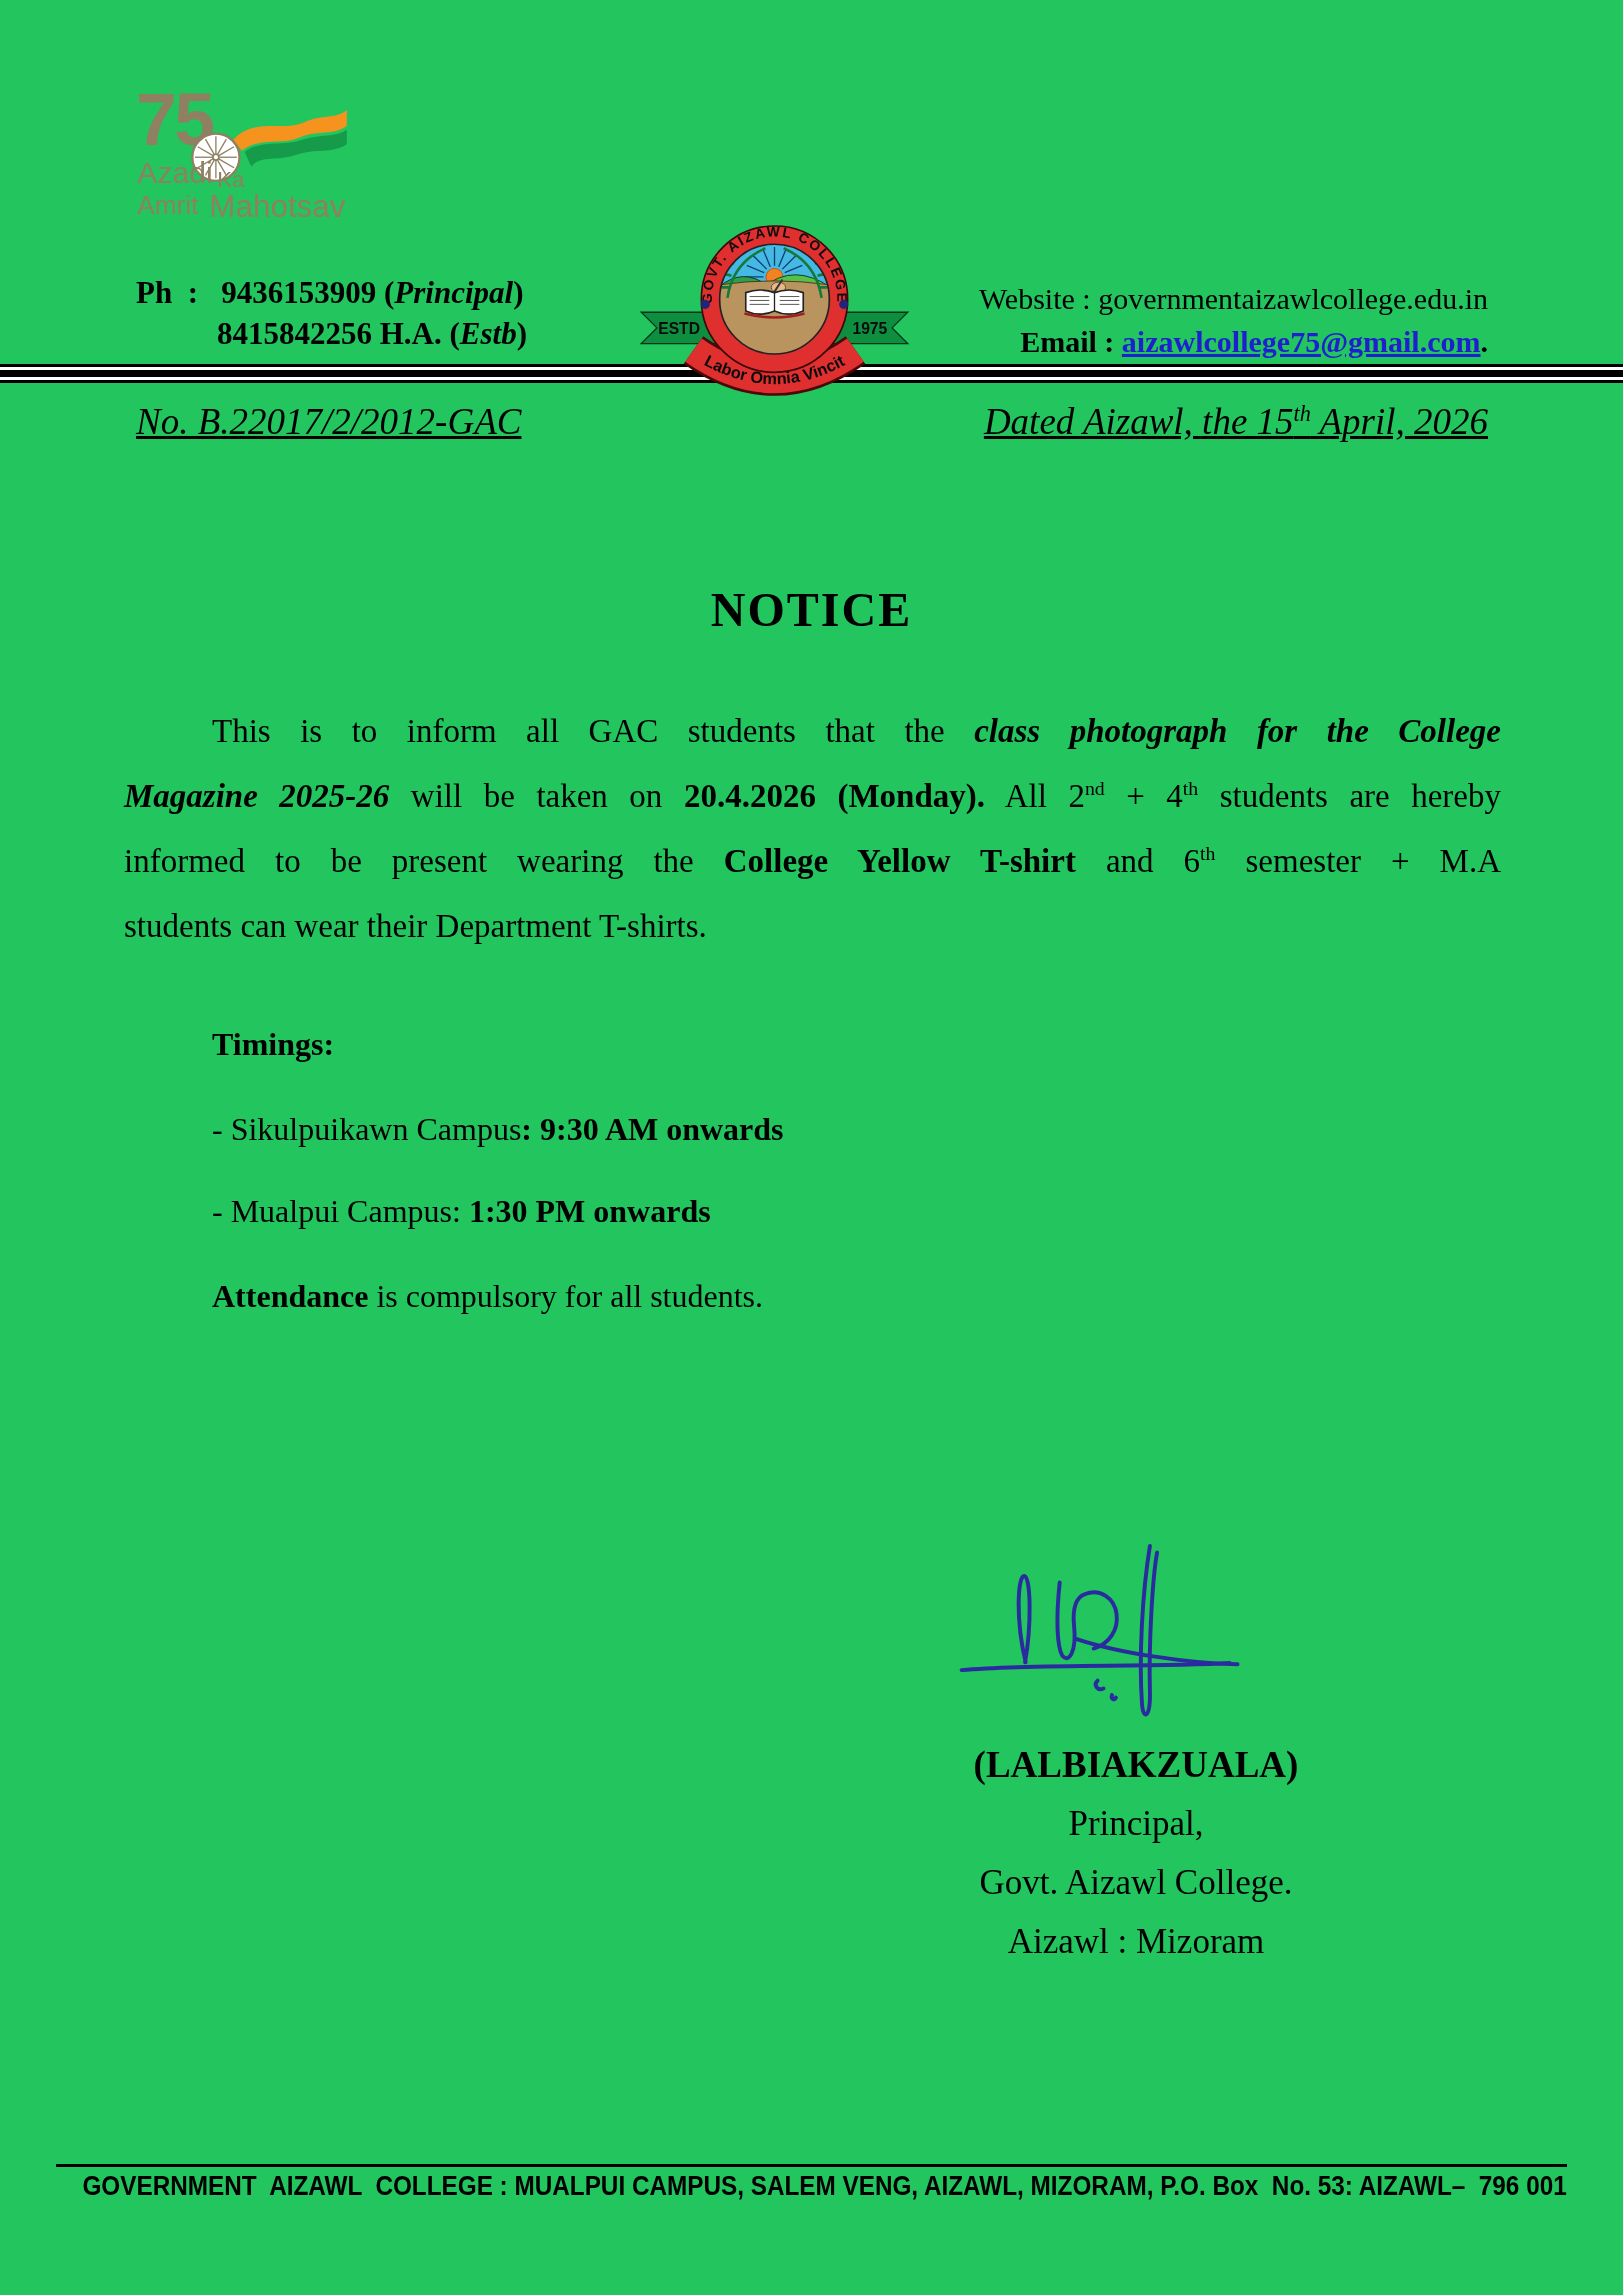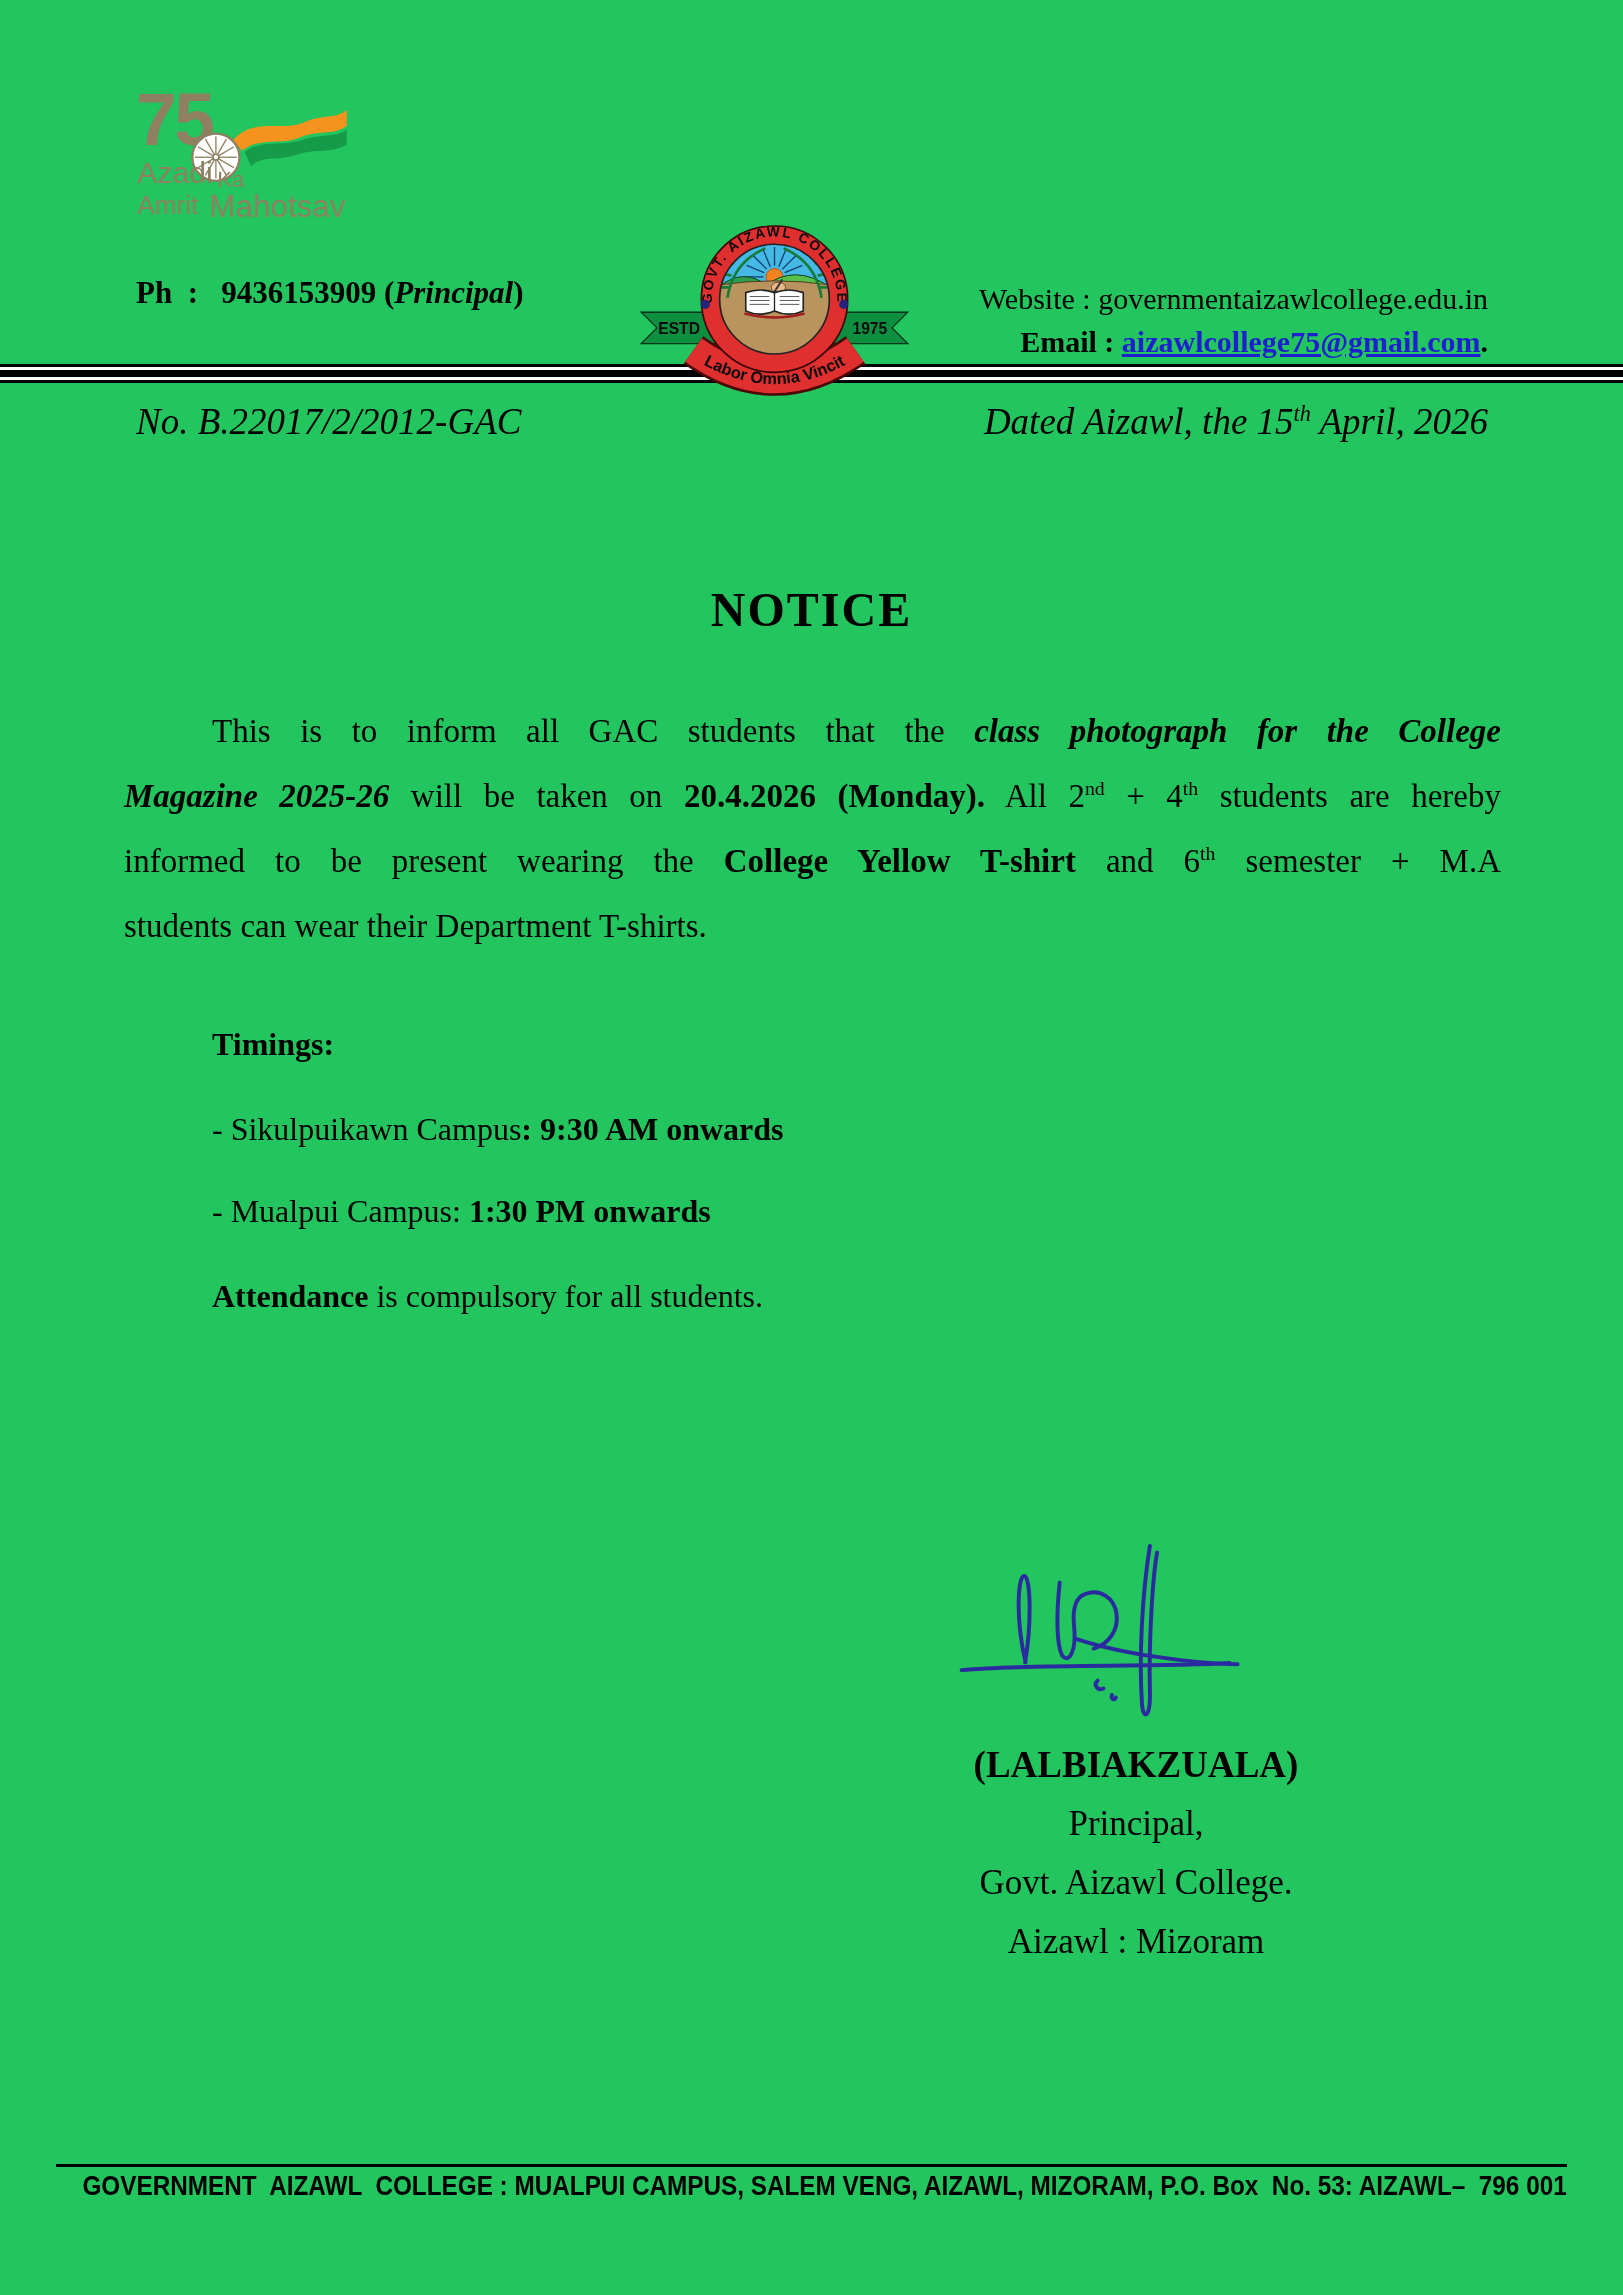--- a/index.html
+++ b/index.html
@@ -31,21 +31,21 @@
 
   
   .toprule{position:absolute;left:0;top:364px;width:1623px;z-index:1;}
   .toprule .t1{height:3.3px;background:#000;}
   .toprule .g{height:2.6px;background:#fff;}
   .toprule .t2{height:7.2px;background:#000;}
   .toprule .t3{height:3.3px;background:#000;}
 
   
   .refrow{position:absolute;left:136px;right:135px;top:400px;display:flex;
-          justify-content:space-between;font-size:37px;color:#000;}
+          justify-content:space-between;font-size:37px;color:#000;text-decoration:underline;}
 
   
   .title{position:absolute;left:0;top:582px;width:1623px;text-align:center;
          font-size:48px;font-weight:700;letter-spacing:2px;color:#000;}
   .body{position:absolute;left:124px;top:699px;width:1377px;font-size:33px;color:#000;}
   .bline{line-height:65px;height:65px;text-align:justify;text-align-last:justify;}
   .bline.first{text-indent:88px;}
   .bline.last{text-align:left;text-align-last:left;}
 
   .timings{position:absolute;left:212px;top:1021px;font-size:32px;color:#000;}
@@ -101,20 +101,21 @@
       <text x="2" y="158" font-family="Liberation Sans, sans-serif" font-size="46" fill="#8e8060">Azadi</text>
       <text x="124" y="164" font-family="Liberation Sans, sans-serif" font-size="34" fill="#8e8060">Ka</text>
       <text x="2" y="204" font-family="Liberation Sans, sans-serif" font-size="40" fill="#8e8060">Amrit</text>
       <text x="112" y="210" font-family="Liberation Sans, sans-serif" font-size="48" fill="#8e8060">Mahotsav</text>
     </svg>
   </div>
 
 
   <div class="phone">
     <div class="pre"><span class="run-b">Ph  :   9436153909 (</span><span class="run-bi">Principal</span><span class="run-b">)</span></div>
+    <div class="pre l2"><span class="run-b">8415842256 H.A. (</span><span class="run-bi">Estb</span><span class="run-b">)</span></div>
   </div>
 
   <div class="emblem-wrap">
     <svg width="277" height="219" viewBox="0 0 424 335">
 
       <g>
         <polygon points="8,138 168,138 168,186 8,186 32,162" fill="#0d8f3f" stroke="#05351a" stroke-width="2"></polygon>
         <polygon points="416,138 256,138 256,186 416,186 392,162" fill="#0d8f3f" stroke="#05351a" stroke-width="2"></polygon>
         <text x="66" y="172" text-anchor="middle" font-family="Liberation Sans, sans-serif" font-size="24" font-weight="700" fill="#0b0b0b">ESTD</text>
         <text x="358" y="172" text-anchor="middle" font-family="Liberation Sans, sans-serif" font-size="24" font-weight="700" fill="#0b0b0b">1975</text>

